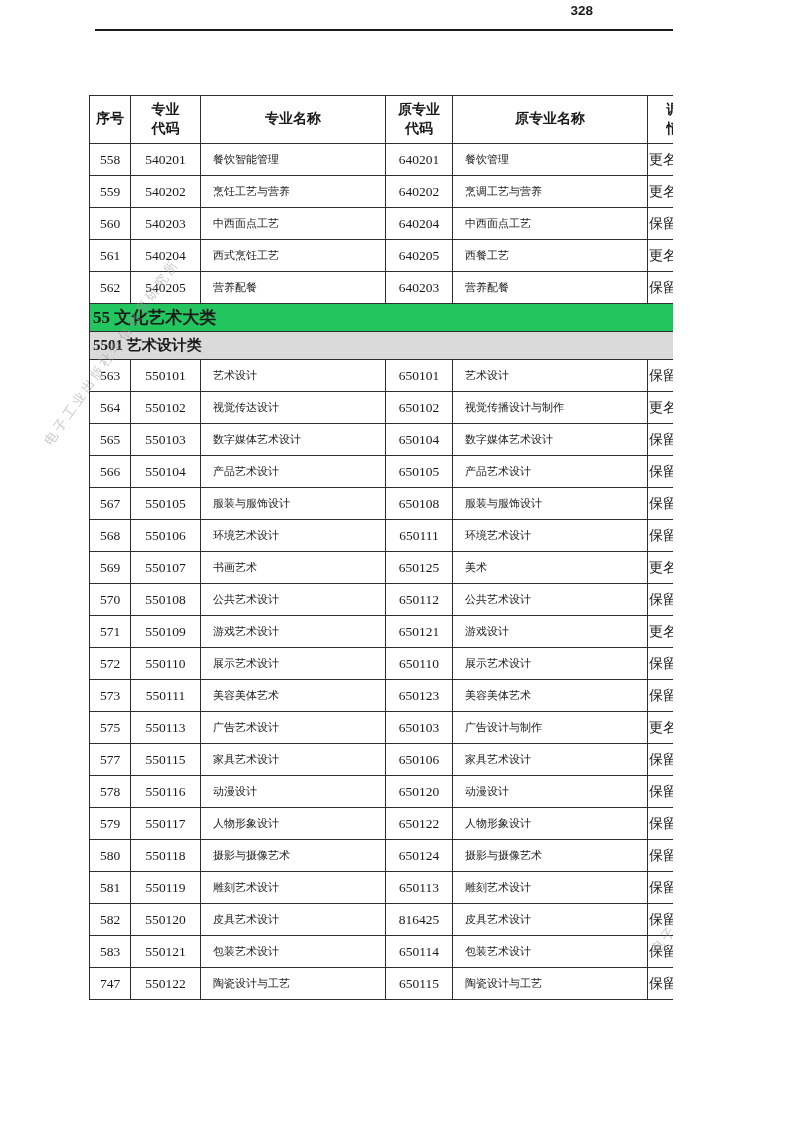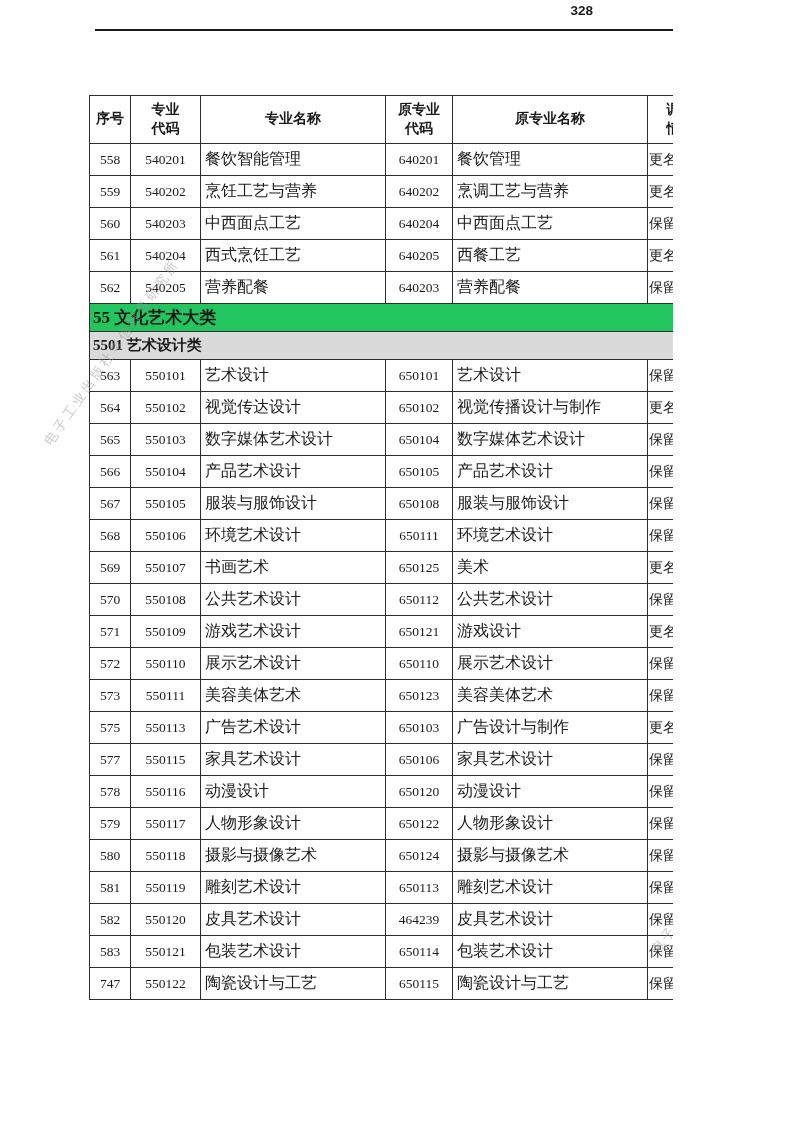--- a/index.html
+++ b/index.html
@@ -40,22 +40,22 @@
     line-height:1.3;
   }
   .major-table tbody tr.data-row { height:32px; }
   .major-table td.num {
     text-align:center;
     font-size:13.5px;
     font-family:"Liberation Serif", serif;
   }
   .major-table td.name {
     text-align:left;
-    font-size:16px;
-    padding-left:4px;
+    font-size:11px;
+    padding-left:12px;
   }
   .major-table td.status {
     font-size:14px;
   }
   .major-table tr.section-row td {
     font-weight:bold;
     text-align:left;
     padding-left:3px;
   }
   .major-table tr.section-row.level1 { height:28px; }
@@ -285,21 +285,21 @@
           <td class="num">550119</td>
           <td class="name">雕刻艺术设计</td>
           <td class="num">650113</td>
           <td class="name">雕刻艺术设计</td>
           <td class="status">保留</td>
         </tr>
         <tr class="data-row">
           <td class="num">582</td>
           <td class="num">550120</td>
           <td class="name">皮具艺术设计</td>
-          <td class="num">464239</td>
+          <td class="num">816425</td>
           <td class="name">皮具艺术设计</td>
           <td class="status">保留</td>
         </tr>
         <tr class="data-row">
           <td class="num">583</td>
           <td class="num">550121</td>
           <td class="name">包装艺术设计</td>
           <td class="num">650114</td>
           <td class="name">包装艺术设计</td>
           <td class="status">保留</td>

